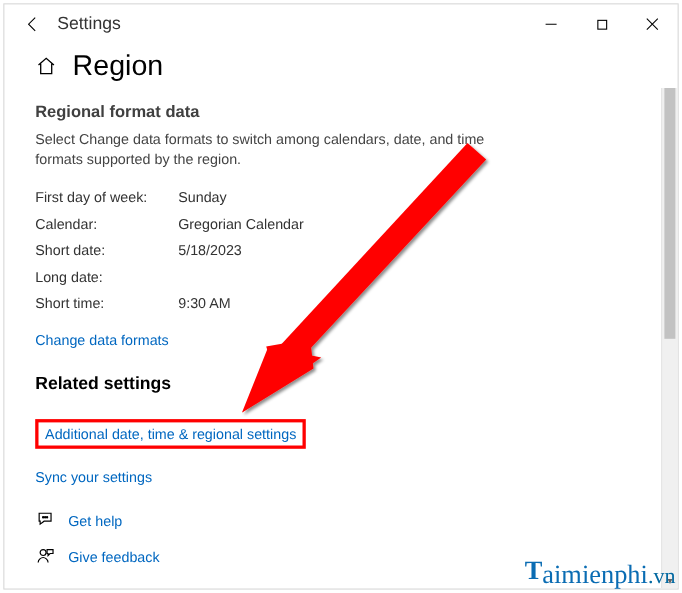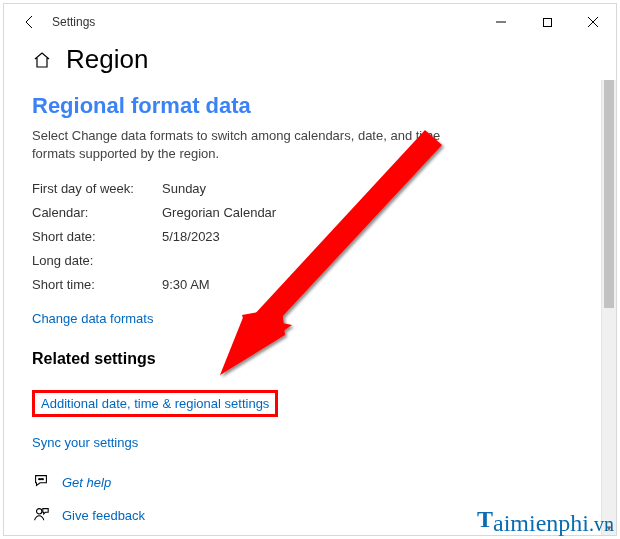--- a/index.html
+++ b/index.html
@@ -21,21 +21,21 @@
       background: #fff;
       border: 1px solid #d8d8d8;
       overflow: hidden;
     }
     
     .titlebar {
       display: flex;
       align-items: center;
       height: 36px;
       padding-left: 8px;
-      font-size: 12px;
+      font-size: 16px;
       color: #333;
     }
     .titlebar .back {
       display: inline-flex;
       align-items: center;
       justify-content: center;
       width: 36px;
       height: 36px;
       cursor: pointer;
     }
@@ -70,23 +70,23 @@
       gap: 14px;
       margin-bottom: 18px;
     }
     .home-icon { display:inline-flex; }
     .page-title {
       font-size: 26px;
       font-weight: 400;
       color: #000;
     }
     .section-heading {
-      font-size: 22px;
+      font-size: 15px;
       font-weight: 600;
-      color: #3b82f6;
+      color: #404040;
       margin-bottom: 8px;
     }
     .sub-heading {
       font-size: 16px;
       font-weight: 600;
       color: #000;
       margin-top: 24px;
       margin-bottom: 12px;
     }
     .desc {
@@ -118,21 +118,21 @@
       margin-top: 10px;
       display: inline-block;
     }
     .help-row {
       display: flex;
       align-items: center;
       gap: 12px;
       margin-top: 22px;
       font-size: 13px;
     }
-    .help-row .lbl { color: #0067c0; cursor: pointer; font-style: italic; }
+    .help-row .lbl { color: #0067c0; cursor: pointer; }
     .fb-row {
       display: flex;
       align-items: center;
       gap: 12px;
       margin-top: 12px;
       font-size: 13px;
     }
     .fb-row .lbl { color: #0067c0; cursor: pointer; }
     .scrollbar {
       position: absolute;

